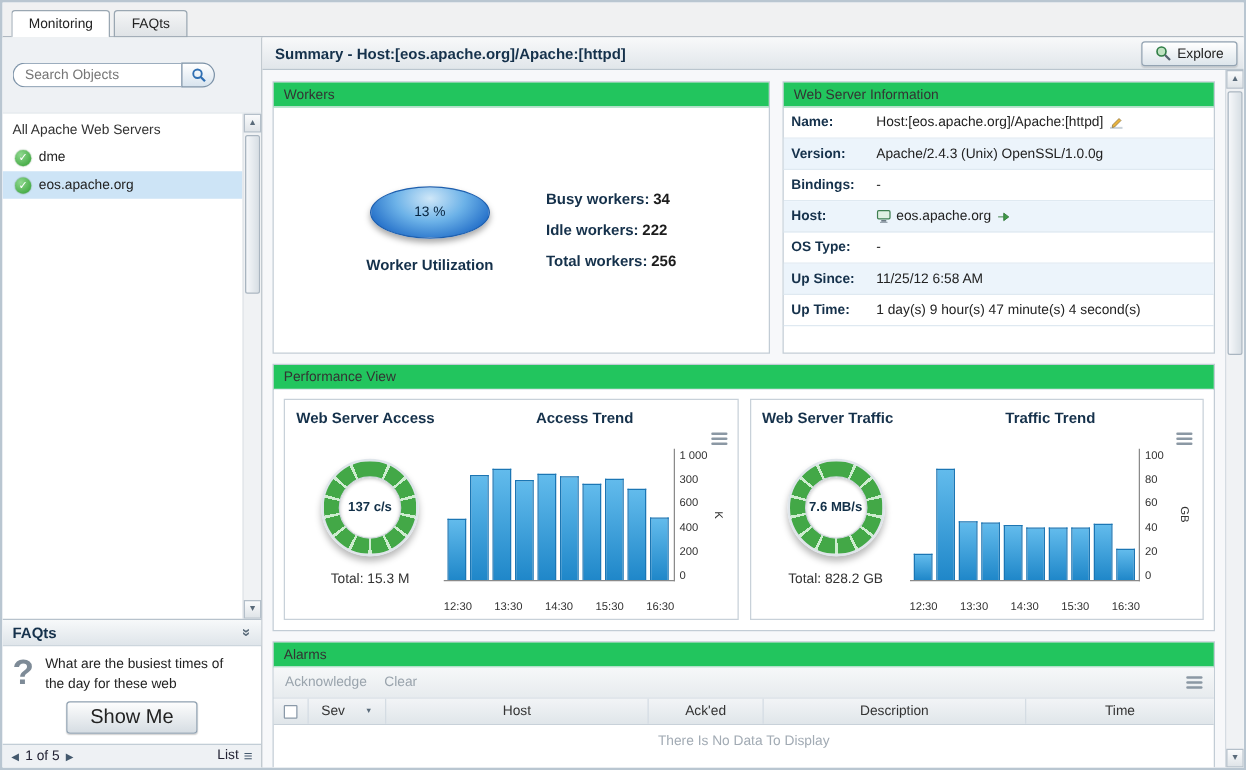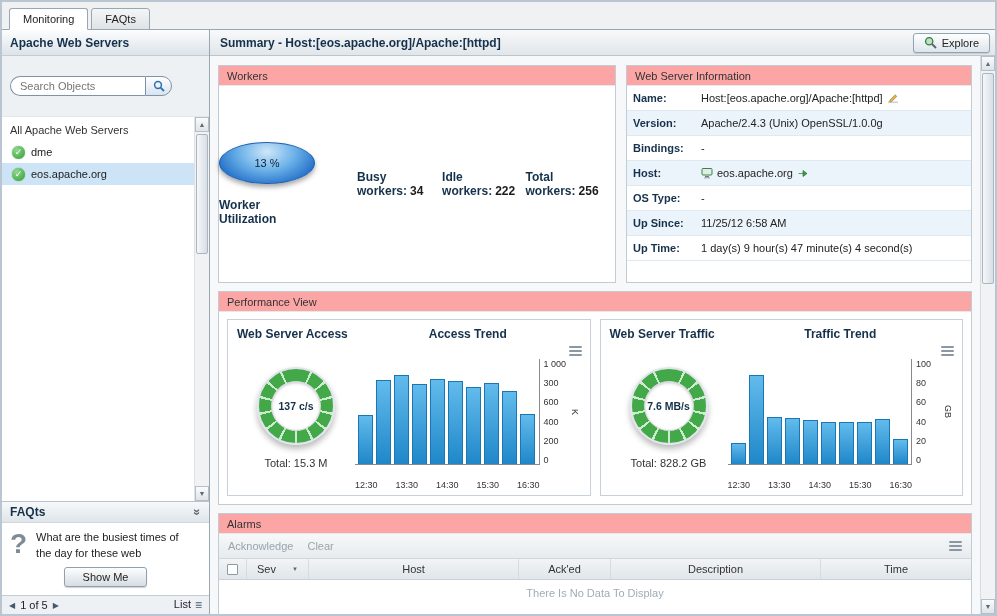--- a/index.html
+++ b/index.html
@@ -35,45 +35,45 @@
   .sb-track{flex:1;position:relative;}
   .sb-thumb{position:absolute;left:1px;right:1px;background:linear-gradient(90deg,#f6f8fa,#d7dee4);border:1px solid #a9b5c0;border-radius:2px;cursor:grab;}
 
   .faqts{flex:0 0 auto;border-top:1px solid #b7c2cc;background:#fff;}
   .faqts-header{height:21px;background:linear-gradient(#f7f9fa,#dfe5ea);border-bottom:1px solid #cdd6dd;display:flex;align-items:center;justify-content:space-between;padding:0 8px;font-weight:bold;font-size:12px;color:#15314b;}
   .collapse-icon{display:inline-block;transform:rotate(90deg);color:#5a6b7a;font-size:12px;cursor:pointer;}
   .faqts-body{padding:7px 8px 2px;display:flex;gap:9px;}
   .q-icon{font-size:28px;color:#7e8b97;font-weight:bold;line-height:1;flex:0 0 auto;}
   .q-text{font-size:11px;color:#222;line-height:1.4;max-width:150px;}
   .showme-row{padding:4px 0 8px;display:flex;justify-content:center;}
-  .showme-btn{font-size:11px;color:#222;padding:3px 18px;border:1px solid #8fa0b0;border-radius:3px;background:linear-gradient(#fdfdfd,#d6dde3);box-shadow:0 1px 1px rgba(0,0,0,.18);cursor:pointer;font-family:inherit;}
+  .showme-btn{font-size:16px;color:#222;padding:3px 18px;border:1px solid #8fa0b0;border-radius:3px;background:linear-gradient(#fdfdfd,#d6dde3);box-shadow:0 1px 1px rgba(0,0,0,.18);cursor:pointer;font-family:inherit;}
   .pager{flex:0 0 19px;border-top:1px solid #c2cdd6;background:#eef1f4;display:flex;align-items:center;justify-content:space-between;padding:0 7px;font-size:11px;color:#223;}
   .pager-left{display:flex;align-items:center;gap:5px;}
   .pager-arrow{font-size:8px;color:#44596d;cursor:pointer;}
   .pager-right{display:flex;align-items:flex-start;gap:4px;color:#223;padding-left:37px;}
   .list-icon{font-size:12px;color:#44596d;cursor:pointer;}
 
   
   .main{flex:1;display:flex;flex-direction:column;min-width:0;min-height:0;background:#f7f8fa;}
   .main-header{flex:0 0 26px;background:linear-gradient(#f8f9fa,#e1e6ea);border-bottom:1px solid #bac5ce;display:flex;align-items:center;justify-content:space-between;padding:0 5px 0 10px;}
   .main-title{font-weight:bold;font-size:12px;color:#15314b;}
   .explore-btn{display:flex;align-items:center;gap:5px;font-size:11px;color:#222;border:1px solid #93a3b2;border-radius:3px;background:linear-gradient(#ffffff,#dde5eb);padding:0 10px;height:20px;box-shadow:0 1px 1px rgba(0,0,0,.12);cursor:pointer;font-family:inherit;}
   .main-body{flex:1;display:flex;min-height:0;}
   .content{flex:1;padding:9px 8px 0 8px;display:flex;flex-direction:column;gap:8px;overflow:hidden;min-width:0;}
 
   .panel{background:#fff;border:1px solid #c2ccd5;display:flex;flex-direction:column;}
-  .panel-title{flex:0 0 20px;font-size:11px;color:#333;padding:4px 8px 0;border-bottom:1px solid #e3e9ee;background:#fca5a5;}
+  .panel-title{flex:0 0 20px;font-size:11px;color:#333;padding:4px 8px 0;border-bottom:1px solid #e3e9ee;background:#22c55e;}
 
   .row1{display:flex;gap:10px;flex:0 0 218px;min-height:0;}
   .panel-workers{flex:0 0 398px;}
   .workers-content{flex:1;display:flex;align-items:center;justify-content:center;gap:42px;}
   .gauge-col{display:flex;flex-direction:column;align-items:center;gap:14px;}
   .ellipse-gauge{width:96px;height:42px;border-radius:50%;background:radial-gradient(ellipse at 50% 22%,#cfe7f8 0%,#6cb2e8 42%,#1a66c4 85%,#0d4fa8 100%);border:1px solid #1e5fae;box-shadow:0 3px 5px rgba(0,0,0,.35);display:flex;align-items:center;justify-content:center;font-size:11px;color:#06243f;}
   .worker-label{font-weight:bold;font-size:12px;color:#15314b;}
-  .stats{display:flex;flex-direction:row;}
+  .stats{display:flex;flex-direction:column;gap:11px;}
   .stat{font-size:12px;}
   .stat-label{font-weight:bold;color:#15314b;}
   .stat-value{font-weight:bold;color:#1c1c1c;margin-left:3px;}
 
   .panel-info{flex:1;min-width:0;}
   .info-table{display:flex;flex-direction:column;font-size:11px;}
   .info-row{display:flex;border-bottom:1px solid #dfe9f1;min-height:25px;align-items:center;}
   .info-row:nth-child(even){background:#ecf4fb;}
   .info-label{flex:0 0 74px;font-weight:bold;color:#15314b;padding:0 6px;}
   .info-value{flex:1;min-width:0;color:#222;display:flex;align-items:center;gap:4px;padding-right:4px;overflow:hidden;white-space:nowrap;}
@@ -126,21 +126,20 @@
 <div class="window">
 
   <div class="tabbar">
     <div class="tab active">Monitoring</div>
     <div class="tab">FAQts</div>
   </div>
 
   <div class="app-body">
 
     <div class="sidebar">
-      <div class="side-header">Apache Web Servers</div>
 
       <div class="search-row">
         <div class="search-box">
           <input class="search-input" placeholder="Search Objects" style="">
           <button class="search-btn">
             <svg width="12" height="12" viewBox="0 0 12 12">
                 <circle cx="5" cy="5" r="3.4" fill="none" stroke="#2f6fb2" stroke-width="1.5"></circle>
                 <line x1="7.6" y1="7.6" x2="11" y2="11" stroke="#2f6fb2" stroke-width="1.8"></line>
               </svg>
           </button>

